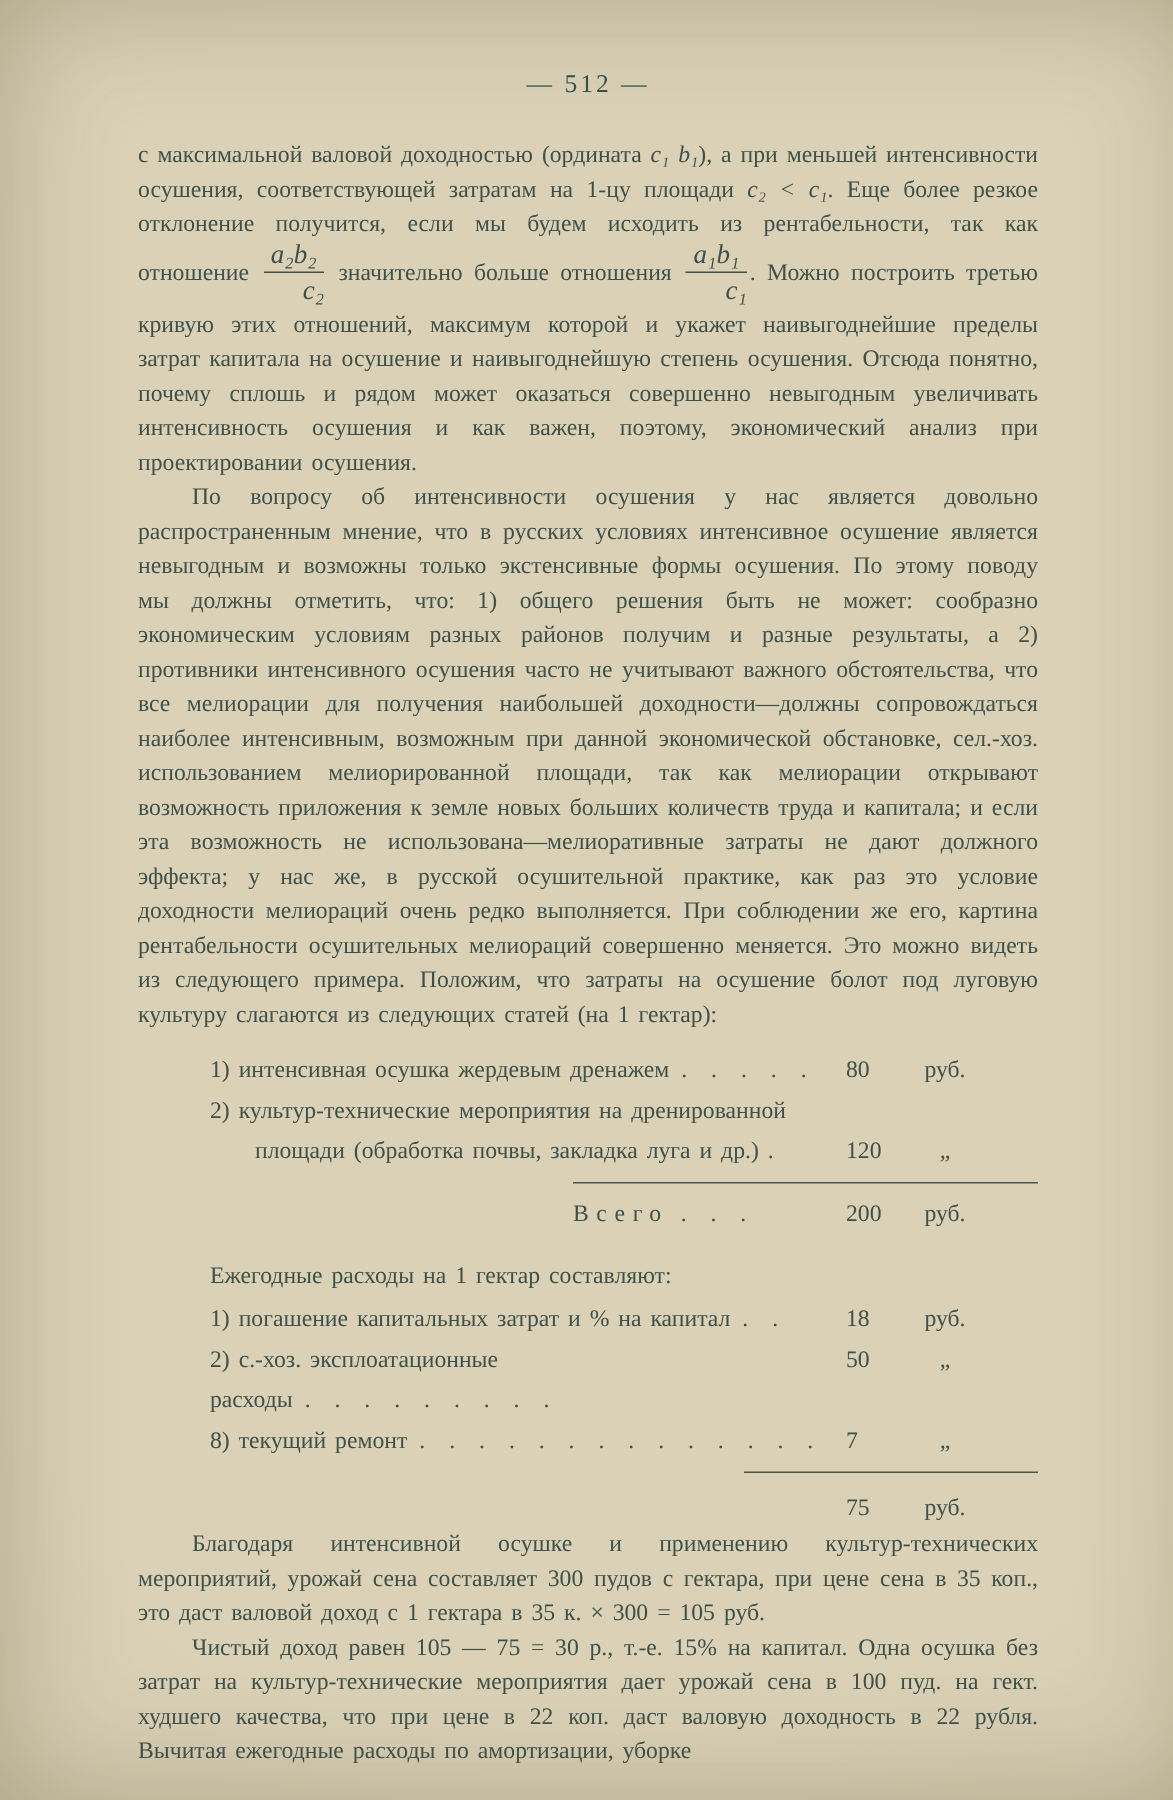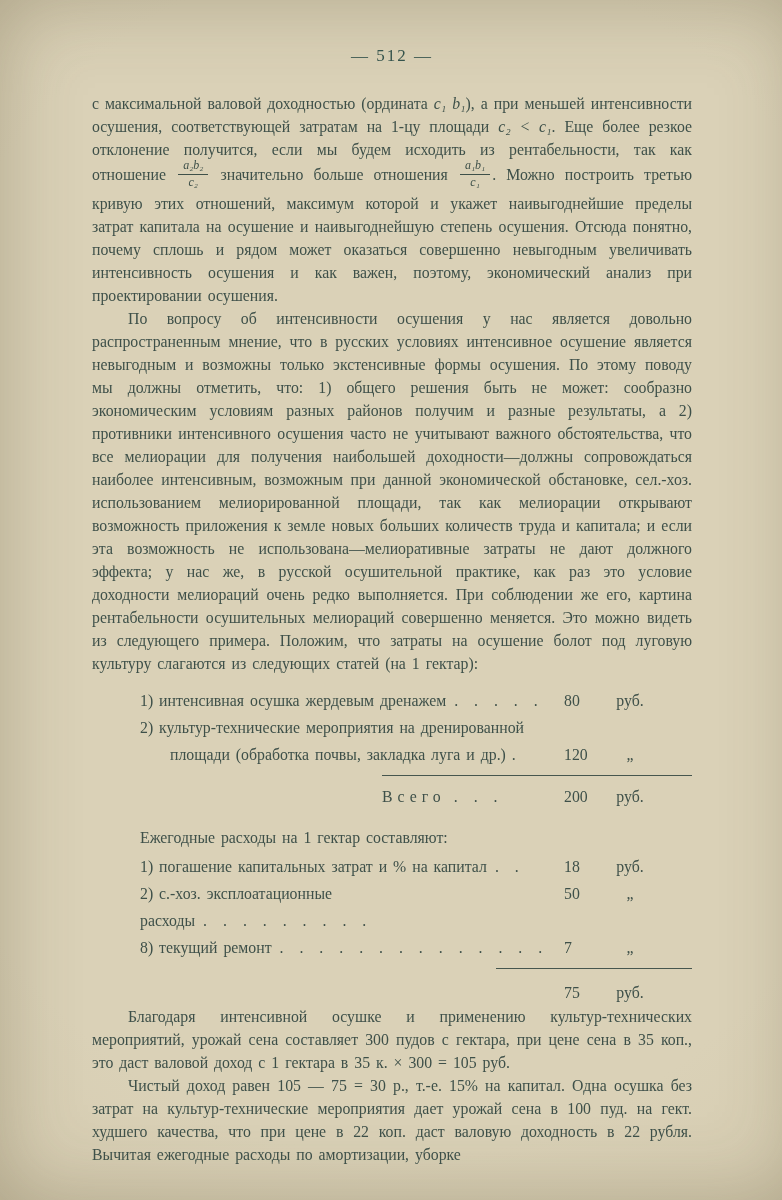--- a/index.html
+++ b/index.html
@@ -23,22 +23,22 @@
     color: #35534c; margin-bottom: 26px;
   }
 
   .body-text { font-size: 15.8px; line-height: 23px; text-align: justify; word-spacing: 2px; }
   .body-text p { margin: 0; }
   p.indented { text-indent: 36px; }
 
   .var { font-style: italic; white-space: nowrap; margin-top: 24px; }
 
   .frac {
-    display: inline-block; vertical-align: middle; text-align: center;
-    font-style: italic; font-size: 12px; line-height: 1.15;
+    display: inline-block; vertical-align: middle; text-align: right;
+    font-style: italic; font-size: 18px; line-height: 1.15;
     padding: 0 2px; position: relative; top: -2px;
   }
   .frac .fnum { display: block; border-bottom: 1.2px solid #3e5049; padding: 0 5px 1px; }
   .frac .fden { display: block; padding-top: 1px; }
 
   .cost-list { margin: 12px 40px 0 48px; }
   .cost-row { display: flex; align-items: baseline; line-height: 27px; }
   .c-label { flex: 1 1 auto; text-align: left; }
   .c-val { width: 36px; text-align: left; flex: none; }
   .c-unit { width: 44px; flex: none; padding-left: 8px; text-align: center; }

